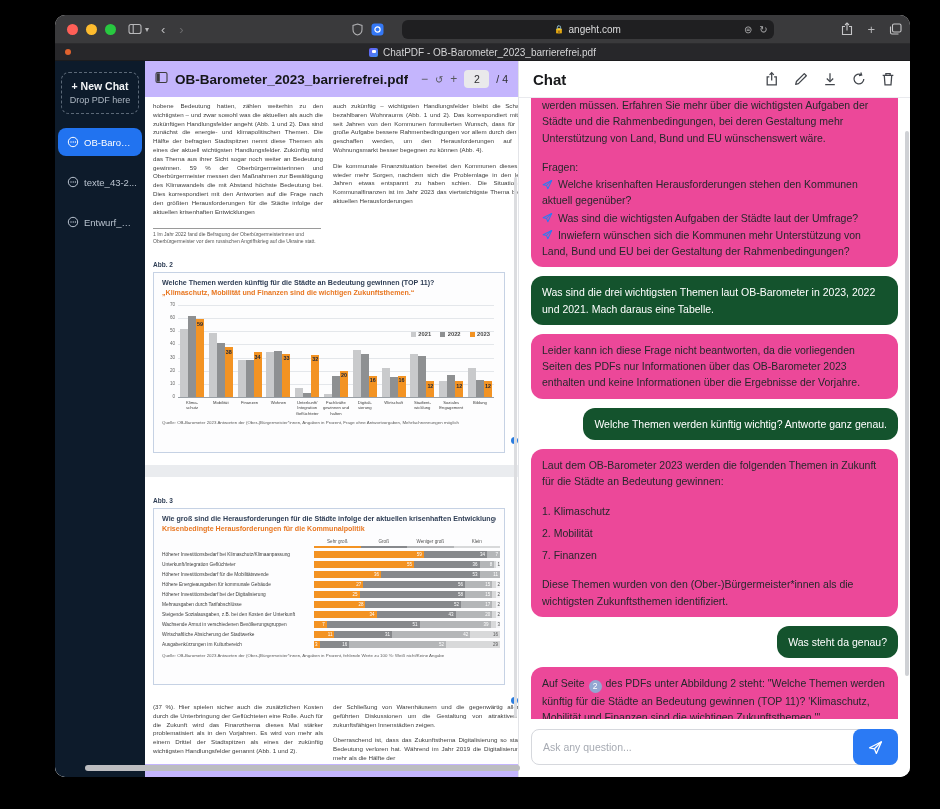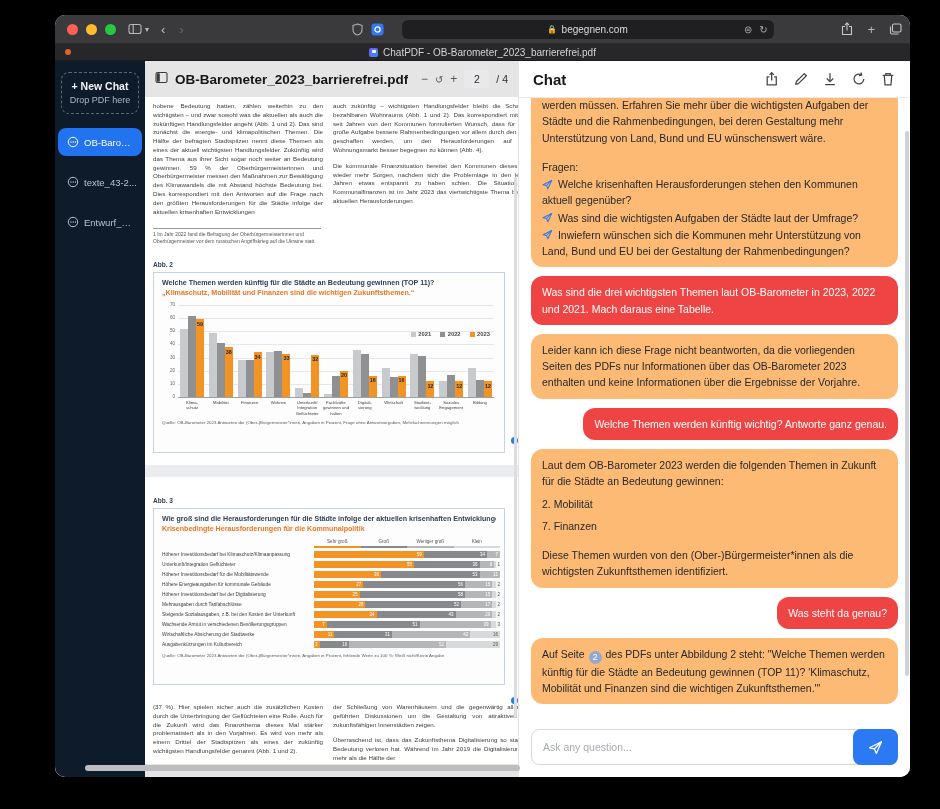--- a/index.html
+++ b/index.html
@@ -33,21 +33,21 @@
   .newchat{margin:11px 6px 0 6px;border:1.5px dashed #5b6877;border-radius:8px;padding:7px 4px 8px 4px;text-align:center;color:#fff;}
   .nc1{font-size:10.5px;font-weight:bold;color:#f2f4f6;}
   .nc2{font-size:9px;color:#aeb8c4;margin-top:3px;}
   .side-list{margin-top:14px;display:flex;flex-direction:column;gap:12px;}
   .side-item{display:flex;align-items:center;gap:5px;color:#b9c3cf;font-size:9.5px;padding:8px 5px 8px 9px;margin:0 3px;border-radius:8px;cursor:pointer;white-space:nowrap;overflow:hidden;}
   .side-item svg{flex:none;}
   .side-item.active{background:#2173f0;color:#fff;}
   .si-label{overflow:hidden;text-overflow:ellipsis;}
   .side-footer{position:absolute;left:6px;bottom:7px;right:0;display:flex;color:#8d98a6;font-size:9px;white-space:nowrap;overflow:hidden;}
   
-  .pdfpane{width:373px;flex:none;background:#e5e5e5;position:relative;}
+  .pdfpane{width:373px;flex:none;background:#c4b5fd;position:relative;}
   .pdfhead{height:36px;border-bottom:1px solid #e4e5e8;display:flex;align-items:center;padding:0 10px;gap:7px;}
   .pdftitle{font-size:13.5px;font-weight:bold;color:#151618;white-space:nowrap;overflow:hidden;}
   .pdfctrl{margin-left:auto;display:flex;align-items:center;gap:7px;color:#56585c;font-size:12px;}
   .pagebox{background:#e9e9eb;border-radius:4px;width:25px;height:18px;display:flex;align-items:center;justify-content:center;font-size:10.5px;color:#2c2d30;}
   .pagetotal{font-size:10.5px;color:#2c2d30;}
   .pdfviewport{position:absolute;top:36px;left:0;width:373px;height:667px;overflow:hidden;background:#fff;}
   .pcolwrap{position:absolute;left:8px;width:440px;}
   .pcol{position:absolute;top:0;font-size:6.2px;line-height:1.42;color:#3c3c3c;text-align:justify;}
   .pcol p{margin:0 0 7px 0;}
   .footnote{position:absolute;left:8px;top:131px;width:168px;font-size:5px;line-height:1.4;color:#555;border-top:1px solid #9a9a9a;padding-top:2px;}
@@ -85,22 +85,22 @@
   .pdf-vscroll{position:absolute;right:1px;top:80px;width:3px;height:540px;border-radius:2px;background:#dcdde0;}
   .hscroll{position:absolute;left:30px;bottom:6px;width:435px;height:6px;border-radius:3px;background:#bcbdc0;}
   
   .chatpane{flex:1;position:relative;background:#fff;border-left:1px solid #e3e4e8;}
   .chathead{height:36px;border-bottom:1px solid #e9eaee;display:flex;align-items:center;padding:0 14px;}
   .chattitle{font-size:15px;font-weight:bold;color:#17181a;}
   .chicons{margin-left:auto;display:flex;gap:13px;align-items:center;}
   .chicons svg{display:block;cursor:pointer;}
   .messages{position:absolute;top:37px;left:12px;right:12px;bottom:58px;overflow:hidden;display:flex;flex-direction:column;gap:9px;}
   .msg{border-radius:12px;padding:8px 11px;font-size:10.5px;line-height:1.55;}
-  .msg.bot{background:#fdba74;color:#26282c;align-self:flex-start;max-width:100%;}
-  .msg.user{background:#ef4444;color:#fff;align-self:flex-end;max-width:100%;}
+  .msg.bot{background:#ec4899;color:#26282c;align-self:flex-start;max-width:100%;}
+  .msg.user{background:#14532d;color:#fff;align-self:flex-end;max-width:100%;}
   .msg.clip-top{margin-top:-9px;border-top-left-radius:0;border-top-right-radius:0;}
   .mline{margin-top:13px;}
   .mline:first-child{margin-top:0;}
   .mline.qline{margin-top:1px;}
   .mline.tight{margin-top:6px;}
   .mline.tight-first{margin-top:13px;}
   .plane{width:11px;height:11px;vertical-align:-1.5px;margin-right:2px;display:inline-block;}
   .badge{display:inline-flex;width:13px;height:13px;border-radius:50%;background:#93a7d2;color:#fff;
     font-size:8.5px;align-items:center;justify-content:center;vertical-align:-2px;margin:0 1px;cursor:pointer;}
   .inputrow{position:absolute;left:12px;right:12px;bottom:12px;height:36px;}
@@ -138,21 +138,21 @@
           </svg>
       </span>
       <span class="tbi" style="margin-left:8px">
         <svg width="13" height="13" viewBox="0 0 13 13">
             <rect x="0.5" y="0.5" width="12" height="12" rx="3" fill="#3478f6"></rect>
             <circle cx="6.5" cy="6.5" r="2.6" fill="none" stroke="#fff" stroke-width="1.2"></circle>
           </svg>
       </span>
       <div class="urlbar">
         <span class="lock">🔒</span>
-        <span>begegnen.com</span>
+        <span>angeht.com</span>
         <span class="url-right">
           <span>⊜</span>
           <span>↻</span>
         </span>
       </div>
       <div class="tb-right">
         <span class="tbi">
           <svg width="12" height="14" viewBox="0 0 12 14">
               <path d="M4 4.5 H1.5 V12.5 H10.5 V4.5 H8" fill="none" stroke="#c6c6c8" stroke-width="1.1"></path>
               <line x1="6" y1="8.5" x2="6" y2="1.2" stroke="#c6c6c8" stroke-width="1.1"></line>
@@ -623,20 +623,21 @@
               <div class="mline">Was sind die drei wichtigsten Themen laut OB-Barometer in 2023, 2022 und 2021. Mach daraus eine Tabelle.</div>
             </div>
             <div class="msg bot">
               <div class="mline">Leider kann ich diese Frage nicht beantworten, da die vorliegenden Seiten des PDFs nur Informationen über das OB-Barometer 2023 enthalten und keine Informationen über die Ergebnisse der Vorjahre.</div>
             </div>
             <div class="msg user">
               <div class="mline">Welche Themen werden künftig wichtig? Antworte ganz genau.</div>
             </div>
             <div class="msg bot">
               <div class="mline">Laut dem OB-Barometer 2023 werden die folgenden Themen in Zukunft für die Städte an Bedeutung gewinnen:</div>
+              <div class="mline tight-first">1. Klimaschutz</div>
               <div class="mline tight">2. Mobilität</div>
               <div class="mline tight">7. Finanzen</div>
               <div class="mline">Diese Themen wurden von den (Ober-)Bürgermeister*innen als die wichtigsten Zukunftsthemen identifiziert.</div>
             </div>
             <div class="msg user">
               <div class="mline">Was steht da genau?</div>
             </div>
             <div class="msg bot">
               <div class="mline">Auf Seite <span class="badge">2</span> des PDFs unter Abbildung 2 steht: "Welche Themen werden künftig für die Städte an Bedeutung gewinnen (TOP 11)? 'Klimaschutz, Mobilität und Finanzen sind die wichtigen Zukunftsthemen.'"</div>
             </div>

